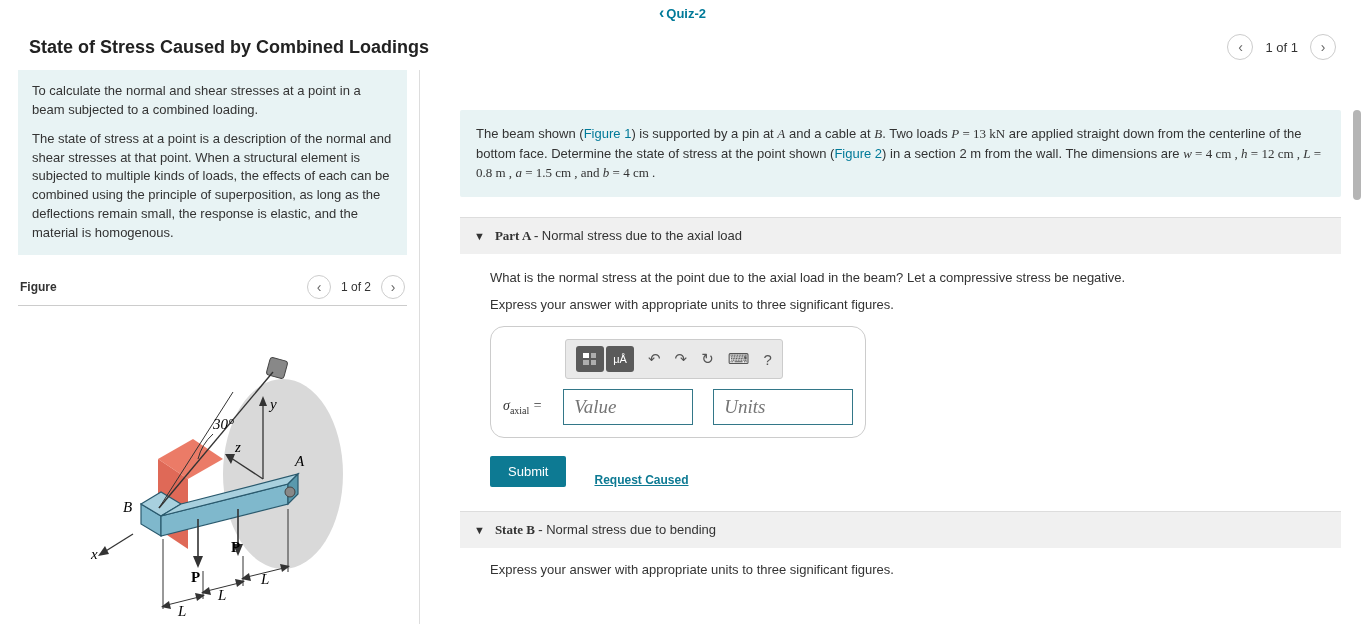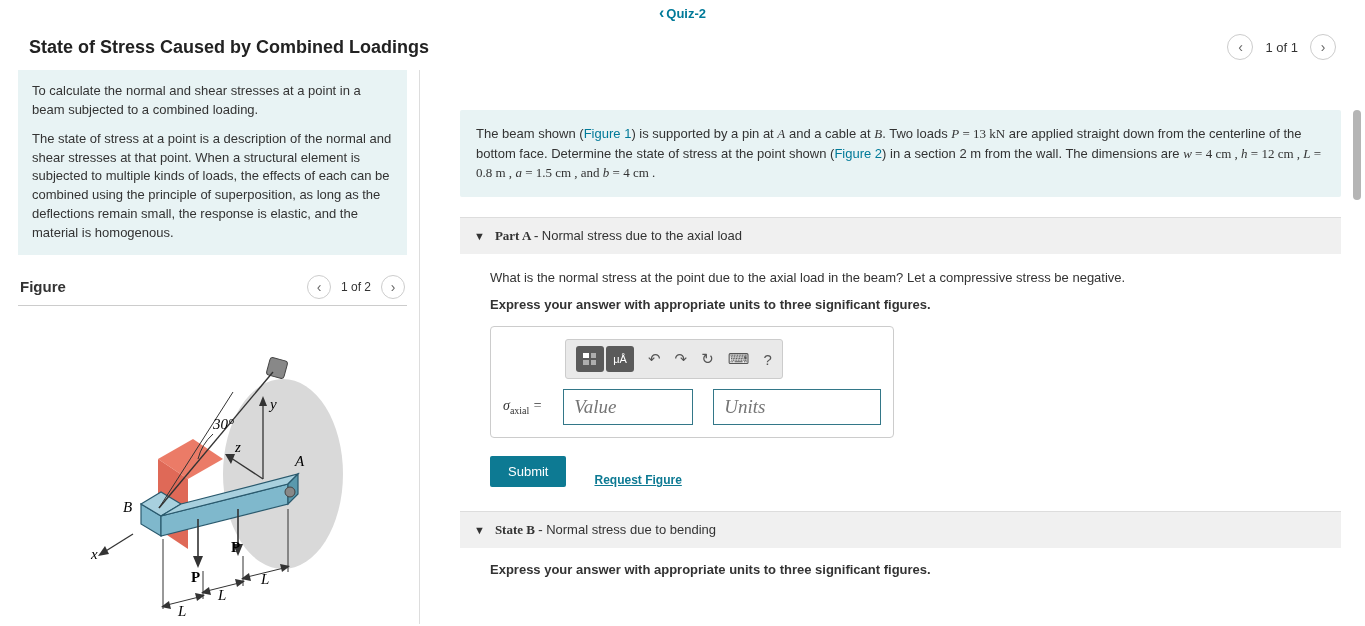--- a/index.html
+++ b/index.html
@@ -12,46 +12,46 @@
 .nav-group { display: flex; align-items: center; gap: 8px; }
 .nav-btn { width: 26px; height: 26px; border: 1px solid #ccc; border-radius: 50%; background: #fff; display: flex; align-items: center; justify-content: center; cursor: pointer; color: #666; font-size: 14px; }
 .nav-label { font-size: 13px; color: #333; padding: 0 4px; }
 .main { display: flex; height: calc(626px - 72px); }
 .left-col { width: 420px; border-right: 1px solid #ddd; position: relative; }
 .left-scroll { height: 100%; overflow-y: auto; padding: 0 12px 0 18px; }
 .learning-box { background: #e8f3f4; padding: 12px 14px; margin-bottom: 12px; border-radius: 0; position: relative; }
 .learning-box p { margin-bottom: 10px; line-height: 1.45; color: #333; }
 .learning-box p:last-child { margin-bottom: 0; }
 .fig-header { display: flex; justify-content: space-between; align-items: center; margin: 20px 2px 6px; }
-.fig-title { font-weight: bold; font-size: 15px; text-align: right; }
+.fig-title { font-weight: bold; font-size: 12px; text-align: right; }
 .fig-nav { display: flex; align-items: center; gap: 6px; }
 .fig-nav .nav-btn { width: 24px; height: 24px; }
 .fig-nav .nav-label { font-size: 12px; }
 .fig-divider { height: 1px; background: #ccc; margin-bottom: 8px; }
 .figure-box { display: flex; justify-content: center; padding: 10px 0; }
 .right-col { flex: 1; position: relative; padding: 0 24px 0 40px; overflow-y: auto; }
 .problem-statement { background: #e8f3f4; padding: 14px 16px; margin: 40px 0 20px; line-height: 1.5; border-radius: 2px; }
 .problem-statement a { color: #007a99; text-decoration: none; }
 .part-header { background: #f0f0f0; padding: 10px 14px; margin-bottom: 14px; display: flex; align-items: center; gap: 10px; border-top: 1px solid #ddd; }
 .part-toggle { font-size: 11px; color: #333; }
 .part-label { font-weight: bold; font-family: Liberation Serif, serif; }
 .part-desc { font-weight: normal; }
 .part-body { padding: 0 30px 24px; }
 .question-text { margin-bottom: 10px; line-height: 1.5; }
-.instruction { font-weight: bold; margin-bottom: 14px; }
-.answer-frame { border: 1px solid #ccc; border-radius: 4px; padding: 12px; display: inline-block; background: #fff; }
+.instruction { font-weight: normal; margin-bottom: 14px; }
+.answer-frame { border: 1px solid #ccc; border-radius: 14px; padding: 12px; display: inline-block; background: #fff; }
 .toolbar { background: #e9e9e9; border: 1px solid #ccc; border-radius: 3px; padding: 6px 10px; display: inline-flex; align-items: center; gap: 14px; margin-left: 62px; margin-bottom: 10px; }
 .tool-grp { display: flex; gap: 2px; }
 .tool-btn-dark { background: #5a5a5a; color: #fff; width: 28px; height: 26px; border-radius: 3px; display: flex; align-items: center; justify-content: center; font-size: 11px; }
 .tool-icon { color: #555; font-size: 15px; cursor: pointer; }
 .input-row { display: flex; align-items: center; gap: 21px; }
 .sigma-label { font-style: italic; font-family: 'Times New Roman', serif; font-size: 14px; }
 .sigma-label sub { font-style: normal; font-size: 10px; }
 .val-input { width: 130px; height: 36px; border: 1px solid #337788; font-family: 'Times New Roman', serif; font-style: italic; font-size: 19px; color: #999; padding: 12px 10px; }
-.unit-input { width: 168px; height: 36px; border: 1px solid #337788; border-left: 1px solid #337788; font-family: 'Times New Roman', serif; font-style: italic; font-size: 19px; color: #c2410c; padding: 0 10px; margin-left: -1px; }
+.unit-input { width: 140px; height: 36px; border: 1px solid #337788; border-left: 1px solid #337788; font-family: 'Times New Roman', serif; font-style: italic; font-size: 19px; color: #c2410c; padding: 0 10px; margin-left: -1px; }
 .action-row { margin-top: 18px; display: flex; align-items: flex-end; gap: 28px; }
 .submit-btn { background: #0d7a93; color: #fff; border: none; padding: 8px 18px; font-size: 13px; cursor: pointer; border-radius: 2px; }
 .req-link { color: #0d7a93; text-decoration: underline; font-weight: bold; font-size: 12px; cursor: pointer; }
 .scroll-ind { position: absolute; width: 10px; background: #ddd; border-radius: 2px; }
 .scroll-right-top { right: 4px; top: 40px; height: 90px; background: #b5b5b5; border-radius: 5px; width: 8px; }
 .math-i { font-family: 'Times New Roman', serif; font-style: italic; }
 .math-r { font-family: 'Times New Roman', serif; margin-top: 40px; }
 </style>
 </head>
 <body>
@@ -172,21 +172,21 @@
           <span class="tool-icon">?</span>
         </div>
         <div class="input-row">
           <span class="sigma-label"><span class="math-i">σ</span><sub>axial</sub><span> = </span></span>
           <input class="val-input" placeholder="Value" style="">
           <input class="unit-input" placeholder="Units" style="">
         </div>
       </div>
       <div class="action-row">
         <button class="submit-btn">Submit</button>
-        <a class="req-link">Request Figure</a>
+        <a class="req-link">Request Caused</a>
       </div>
     </div>
 
     <div class="part-header">
       <span class="part-toggle">▼</span>
       <span><span class="part-label">State B -</span><span class="part-desc"> Normal stress due to bending</span></span>
     </div>
     <div class="part-body">
       <p class="instruction">Express your answer with appropriate units to three significant figures.</p>
     </div>

